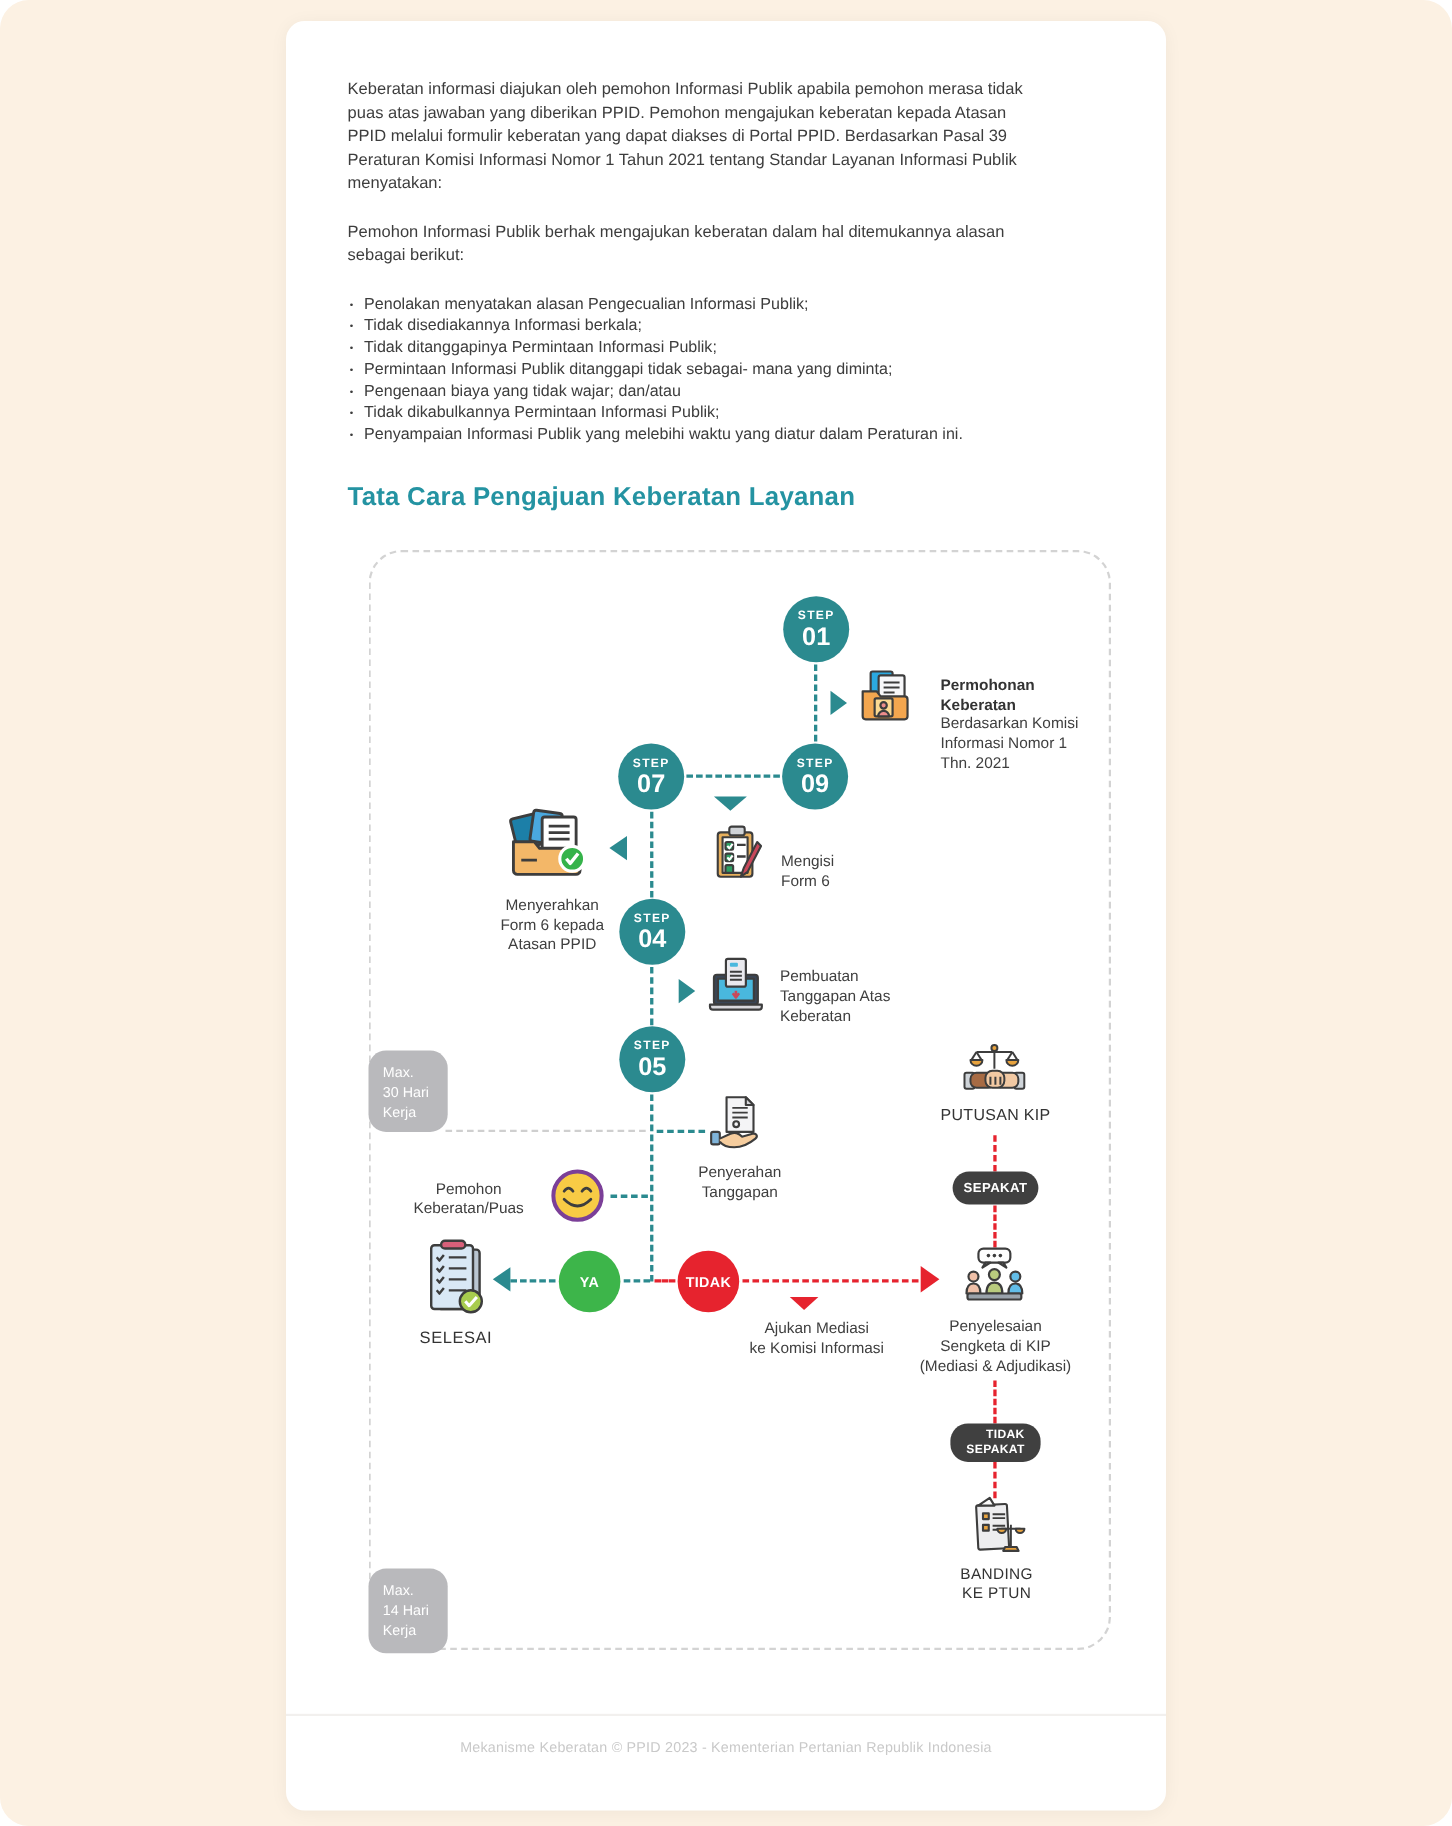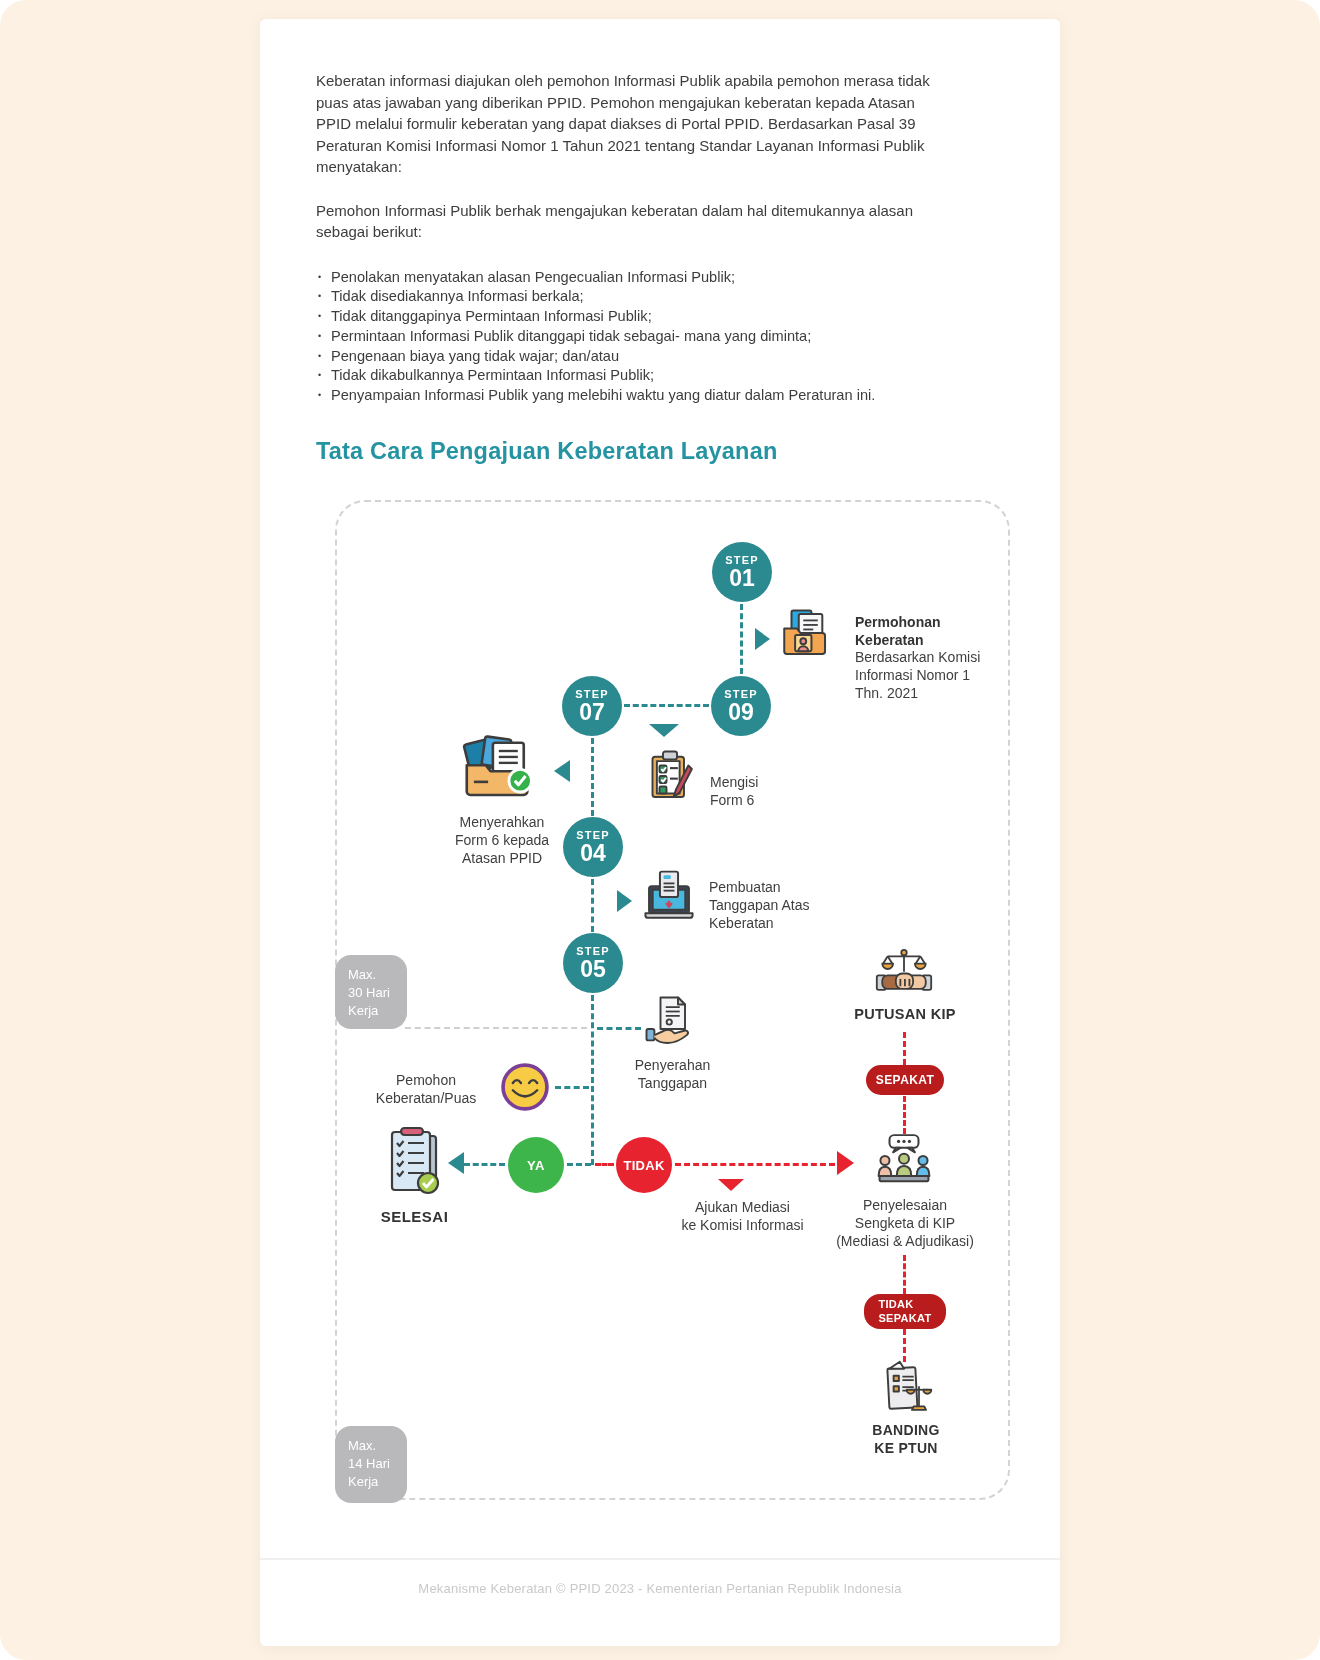--- a/index.html
+++ b/index.html
@@ -1,43 +1,43 @@
 <!DOCTYPE html>
 <html><head>
 <meta charset="utf-8">
 <style>
 *{margin:0;padding:0;box-sizing:border-box}
 body{background:#ffffff;font-family:"Liberation Sans",sans-serif}
 .screen{position:relative;width:1320px;height:1660px;background:#FCF1E3;border-radius:26px;overflow:hidden}
-.card{position:absolute;left:260px;top:19px;width:800px;height:1627px;background:#fff;border-radius:6px;box-shadow:0 2px 16px rgba(0,0,0,.05)}
+.card{position:absolute;left:260px;top:19px;width:800px;height:1627px;background:#fff;border-radius:17px;box-shadow:0 2px 16px rgba(0,0,0,.05)}
 .content{position:absolute;left:56px;top:51px;width:630px;color:#3d3d3d}
 .content .para{font-size:15px;line-height:21.5px}
 .p2{margin-top:22px}
 .reasons{margin-top:25px;list-style:none}
 .reasons li{font-size:14.6px;line-height:19.8px;padding-left:15px;position:relative}
 .reasons li::before{content:"•";position:absolute;left:2px;top:0;font-size:9px}
 .heading{margin-top:31px;font-size:23.5px;line-height:29px;color:#2493A2;font-weight:700;letter-spacing:.2px}
 .diagram{position:absolute;left:75px;top:481px;width:675px;height:1000px;border:2px dashed #d3d3d3;border-radius:30px}
 .abs{position:absolute}
 .step{width:60px;height:60px;border-radius:50%;background:#2B8A8F;color:#fff;display:flex;flex-direction:column;align-items:center;justify-content:center;line-height:1}
 .step .s{font-size:11px;font-weight:700;letter-spacing:1.2px}
 .step .n{font-size:23px;font-weight:700;margin-top:1px}
 .vdash-t{width:0;border-left:3px dashed #2B8A8F}
 .hdash-t{height:0;border-top:3px dashed #2B8A8F}
 .vdash-r{width:0;border-left:3px dashed #E6232E}
 .hdash-r{height:0;border-top:3px dashed #E6232E}
 .hdash-g{height:0;border-top:2px dashed #cfcfcf}
 .lbl{font-size:14px;line-height:1.27;color:#3f3f3f;white-space:pre-line}
 .lbl b{display:block;font-weight:700;color:#333}
 .c{text-align:center}
-.bold-lbl{font-weight:700;color:#333;font-size:14px;letter-spacing:.3px;white-space:pre-line;text-align:center;line-height:1.25}
+.bold-lbl{font-weight:400;color:#333;font-size:14px;letter-spacing:.3px;white-space:pre-line;text-align:center;line-height:1.25}
 .decision{width:56px;height:56px;border-radius:50%;color:#fff;font-weight:700;display:flex;align-items:center;justify-content:center}
 .ya{background:#3DB54A;font-size:13px;letter-spacing:.5px}
 .tidak{background:#E6232E;font-size:13px;letter-spacing:.3px}
-.pill{background:#b91c1c;color:#fff;font-weight:700;border-radius:16px;display:flex;align-items:center;justify-content:center;text-align:left;white-space:pre-line}
+.pill{background:#404040;color:#fff;font-weight:700;border-radius:16px;display:flex;align-items:center;justify-content:center;text-align:right;white-space:pre-line}
 .gray-badge{background:#B9B9BC;color:#fff;border-radius:16px;font-size:13px;line-height:1.4;padding:11px 6px 0 13px;white-space:pre-line}
 .tri{width:0;height:0}
 .tri-r-t{border-top:11px solid transparent;border-bottom:11px solid transparent;border-left:15px solid #2B8A8F}
 .tri-l-t{border-top:11px solid transparent;border-bottom:11px solid transparent;border-right:16px solid #2B8A8F}
 .tri-d-t{border-left:15px solid transparent;border-right:15px solid transparent;border-top:13px solid #2B8A8F}
 .tri-r-r{border-top:12px solid transparent;border-bottom:12px solid transparent;border-left:17px solid #E6232E}
 .tri-d-r{border-left:13px solid transparent;border-right:13px solid transparent;border-top:12px solid #E6232E}
 .footer{position:absolute;left:0;right:0;top:1539px;border-top:2px solid #f2f0ee;text-align:center;padding-top:21px;font-size:13px;color:#c9c9c9;letter-spacing:.2px}
 svg{display:block}
 </style>

